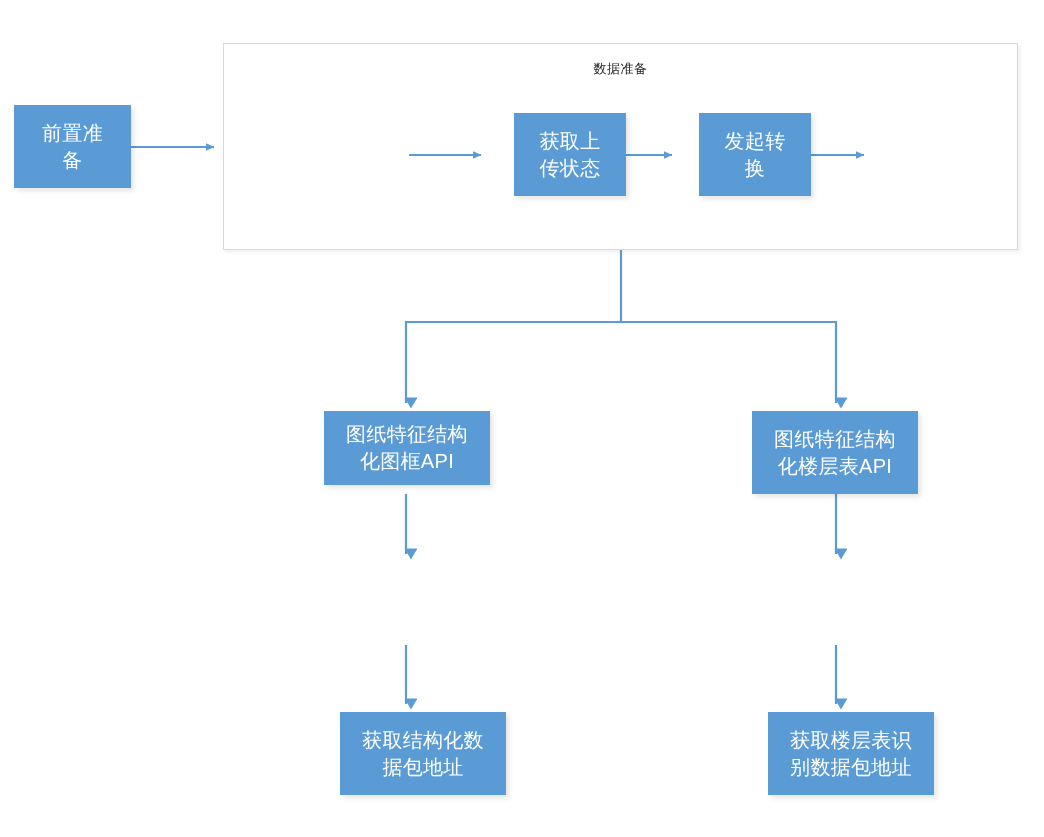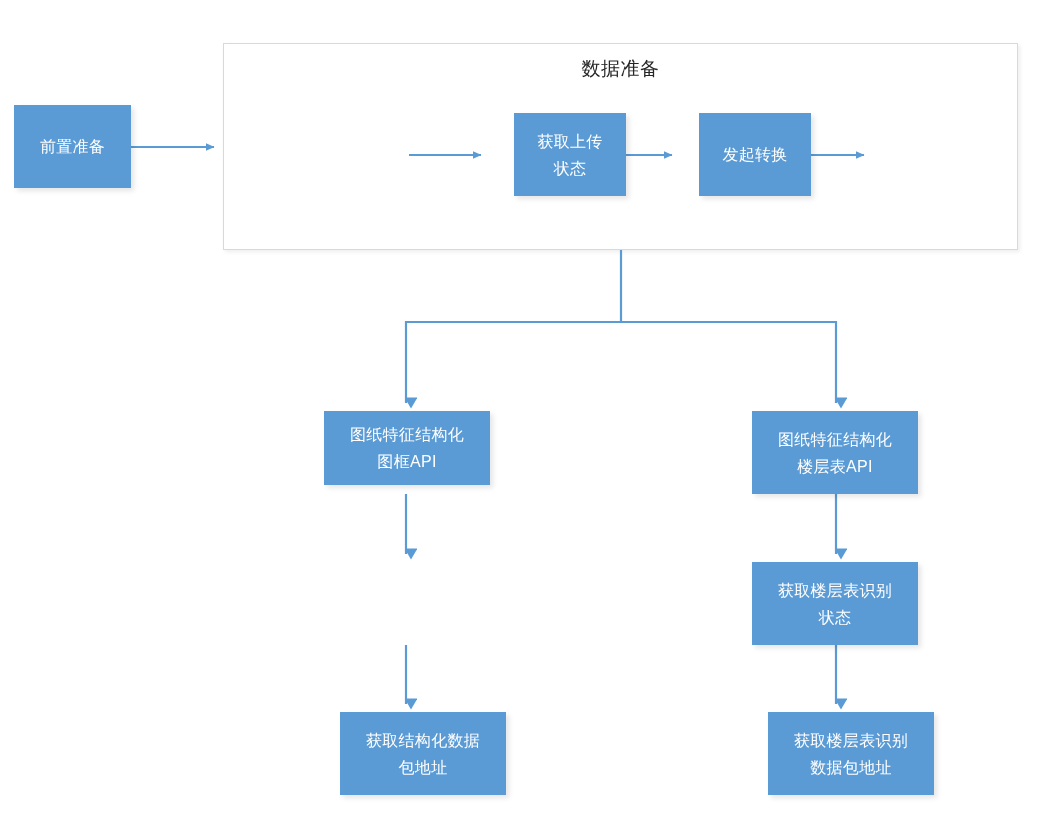--- a/index.html
+++ b/index.html
@@ -30,35 +30,35 @@
     position: absolute;
     box-sizing: border-box;
     border: 1px solid #d9d9d9;
     background: #ffffff;
     box-shadow: 2px 2px 4px rgba(0,0,0,0.07);
   }
   .group-title {
     position: absolute;
     text-align: center;
     color: #262626;
-    font-size: 19px;
+    font-size: 13px;
     line-height: 23px;
     white-space: nowrap;
     letter-spacing: 0.5px;
   }
   .node {
     position: absolute;
     box-sizing: border-box;
     background: #5b9bd5;
     color: #ffffff;
     display: flex;
     align-items: center;
     justify-content: center;
     text-align: center;
-    font-size: 16px;
+    font-size: 20px;
     line-height: 27px;
     padding: 2px 22px;
     box-shadow: 3px 3px 5px rgba(0,0,0,0.10);
     letter-spacing: 0.3px;
   }
   .node span {
     display: block;
     width: 100%;
   }
 </style>
@@ -124,21 +124,18 @@
 
 
   <div class="node" style="left:340px; top:712px; width:166px; height:83px;">
     <span>获取结构化数据包地址</span>
   </div>
 
   <div class="node" style="left:752px; top:411px; width:166px; height:83px;">
     <span>图纸特征结构化楼层表API</span>
   </div>
 
-  <div class="node" style="left:752px; top:562px; width:166px; height:83px;">
-    <span>获取楼层表识别状态</span>
-  </div>
 
   <div class="node" style="left:768px; top:712px; width:166px; height:83px;align-items:center;">
     <span>获取楼层表识别数据包地址</span>
   </div>
 
 </div>
 
 </body></html>

